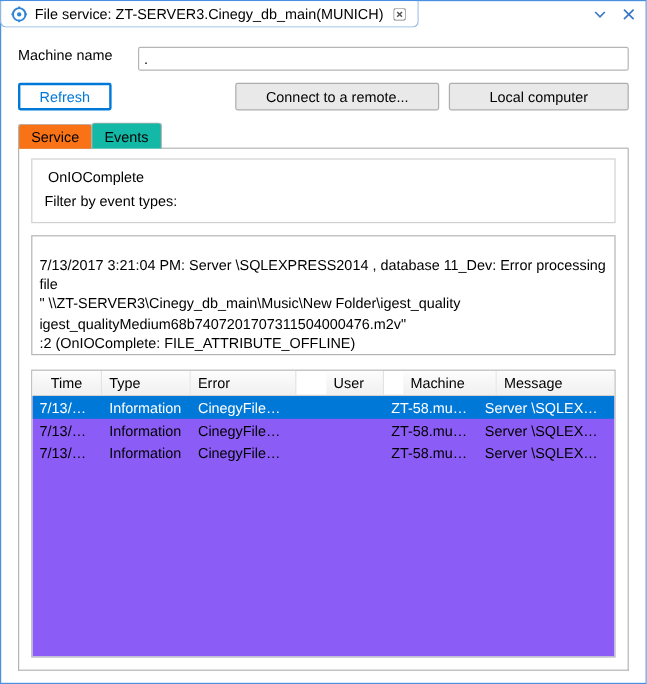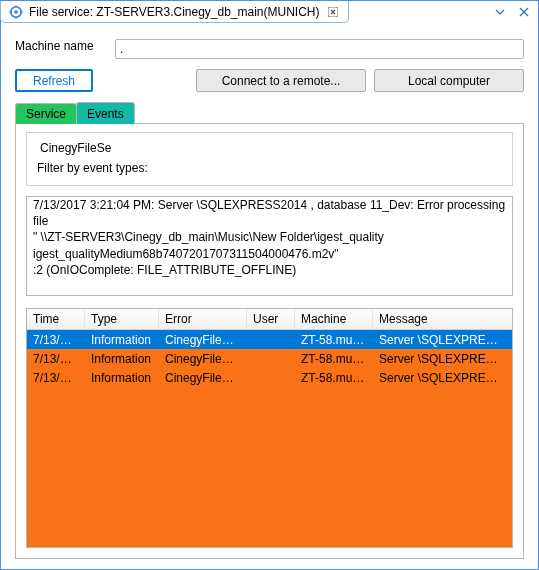--- a/index.html
+++ b/index.html
@@ -97,21 +97,21 @@
     display:flex;align-items:flex-end;height:22px;position:relative;
   }
   .tabs-strip::after{
     content:"";position:absolute;left:0;right:0;bottom:0;height:1px;background:#b5b5b5;
   }
   .tab {
     padding:3px 10px 3px 10px;
     border:1px solid #b5b5b5;
     border-bottom:none;
     margin-right:-1px;
-    background:#22c55e;
+    background:#f97316;
     position:relative; z-index:1;
     cursor:pointer;
     border-top-left-radius:3px;border-top-right-radius:3px;
   }
   .tab.active {
     background:#14b8a6;
     z-index:2;
     padding-top:4px;
   }
   .tab.active::after{
@@ -134,45 +134,45 @@
     margin-top:-16px;margin-bottom:6px;background:#fff;display:inline-block;padding:0 3px;
   }
   .filter-row {display:flex;align-items:flex-start;gap:10px;}
   .select {
     height:21px;border:1px solid #adadad;background:#fff;
     display:flex;align-items:center;justify-content:space-between;
     padding:0 4px 0 6px;flex:1;max-width:230px;cursor:pointer;
   }
   .select .chev svg{display:block;}
   .detail-box {
-    border:1px solid #b5b5b5;height:100px;padding:0 6px;overflow:auto;
+    border:1px solid #b5b5b5;height:100px;padding:16px 6px;overflow:auto;
     margin-bottom:12px;white-space:pre-wrap;line-height:1.35;
   }
   .grid-wrap{flex:1;border:1px solid #b5b5b5;overflow:hidden;display:flex;flex-direction:column;}
   .grid-head{display:flex;background:#fff;border-bottom:1px solid #d0d0d0;}
   .gh{
     padding:3px 6px;border-right:1px solid #e3e3e3;
     background:linear-gradient(#fdfdfd,#f0f0f0);
     overflow:hidden;white-space:nowrap;text-overflow:ellipsis;
   }
-  .grid-body{flex:1;overflow:auto;background:#f97316;}
+  .grid-body{flex:1;overflow:auto;background:#8b5cf6;}
   .gr{display:flex;height:19px;align-items:center;}
   .gr.sel{background:#0078d7;color:#fff;}
   .gc{padding:1px 6px;border-right:1px solid transparent;overflow:hidden;white-space:nowrap;text-overflow:ellipsis;}
-  .c-time{width:58px;flex:0 0 58px;}
+  .c-time{width:58px;flex:0 0 58px;text-align:center;}
   .c-type{width:74px;flex:0 0 74px;}
   .c-source{width:88px;flex:0 0 88px;}
-  .c-user{width:48px;flex:0 0 48px;}
+  .c-user{width:48px;flex:0 0 48px;margin-left:25px;}
   .c-machine{width:78px;flex:0 0 78px;}
   .c-message{flex:1;min-width:60px;}
   .gh.c-time{width:58px;flex:0 0 58px;}
   .gh.c-type{width:74px;flex:0 0 74px;}
   .gh.c-source{width:88px;flex:0 0 88px;}
   .gh.c-user{width:48px;flex:0 0 48px;}
-  .gh.c-machine{width:78px;flex:0 0 78px;}
+  .gh.c-machine{width:78px;flex:0 0 78px;margin-left:16px;}
   .gh.c-message{flex:1;}
   .gh:last-child{border-right:none;}
 </style>
 </head>
 <body>
 
 <div class="window">
 
   <div class="titlebar">
     <div class="title-tab">
@@ -226,21 +226,21 @@
     </div>
 
     <div class="tabs-strip">
       <div class="tab">Service</div>
       <div class="tab active">Events</div>
     </div>
 
     <div class="tab-body">
 
       <div class="fieldset">
-        <div class="legend">CinegyFileSe</div>
+        <div class="legend">OnIOComplete</div>
         <div class="filter-row">
           <span>Filter by event types:</span>
         </div>
       </div>
 
       <div class="detail-box">7/13/2017 3:21:04 PM: Server \SQLEXPRESS2014 , database 11_Dev: Error processing file
 " \\ZT-SERVER3\Cinegy_db_main\Music\New Folder\igest_quality
 igest_qualityMedium68b7407201707311504000476.m2v"
 :2 (OnIOComplete: FILE_ATTRIBUTE_OFFLINE)</div>
 

